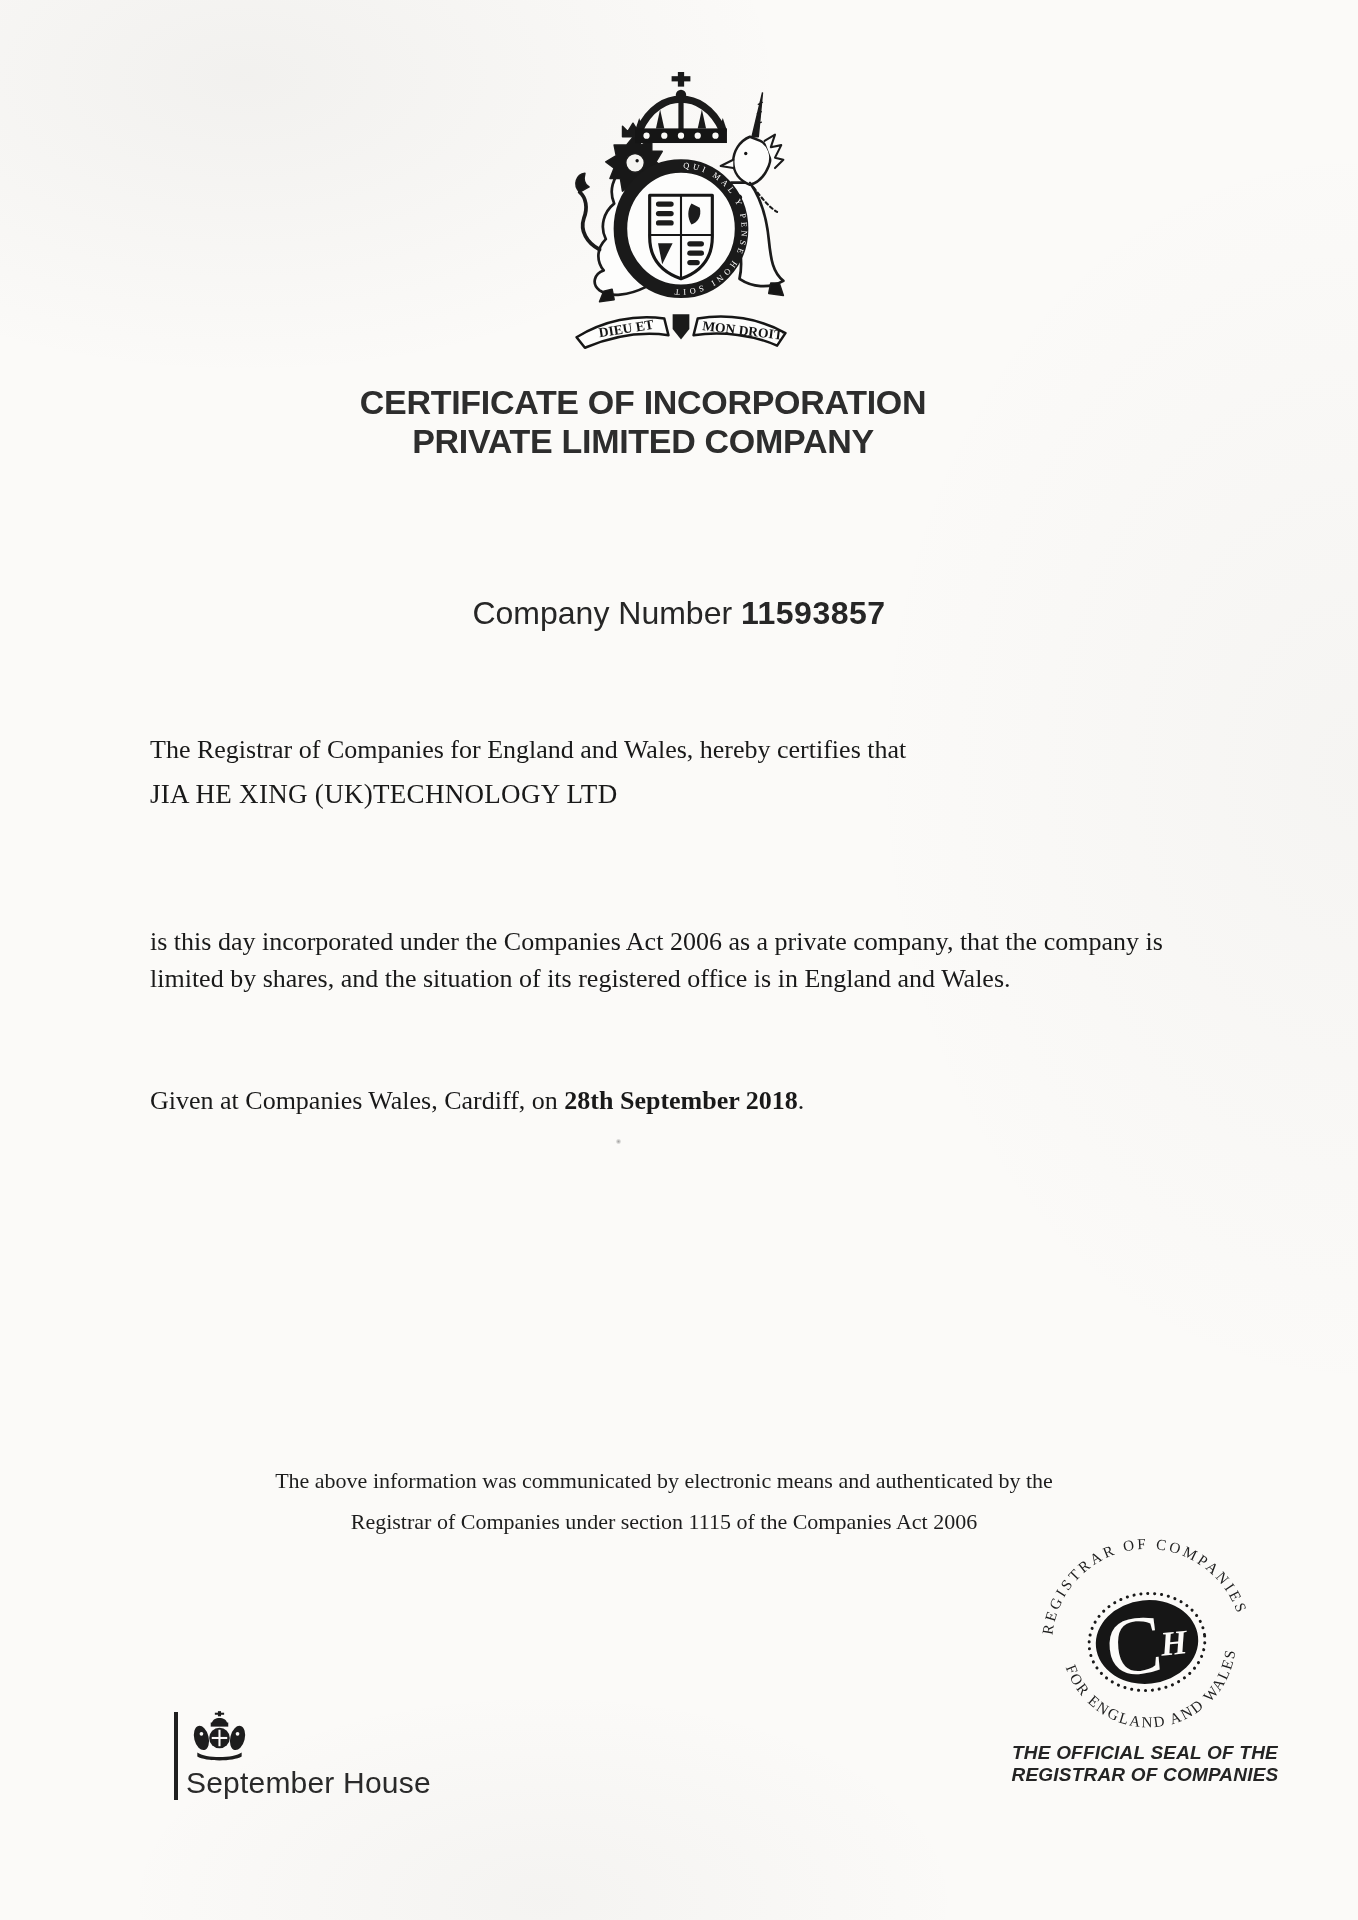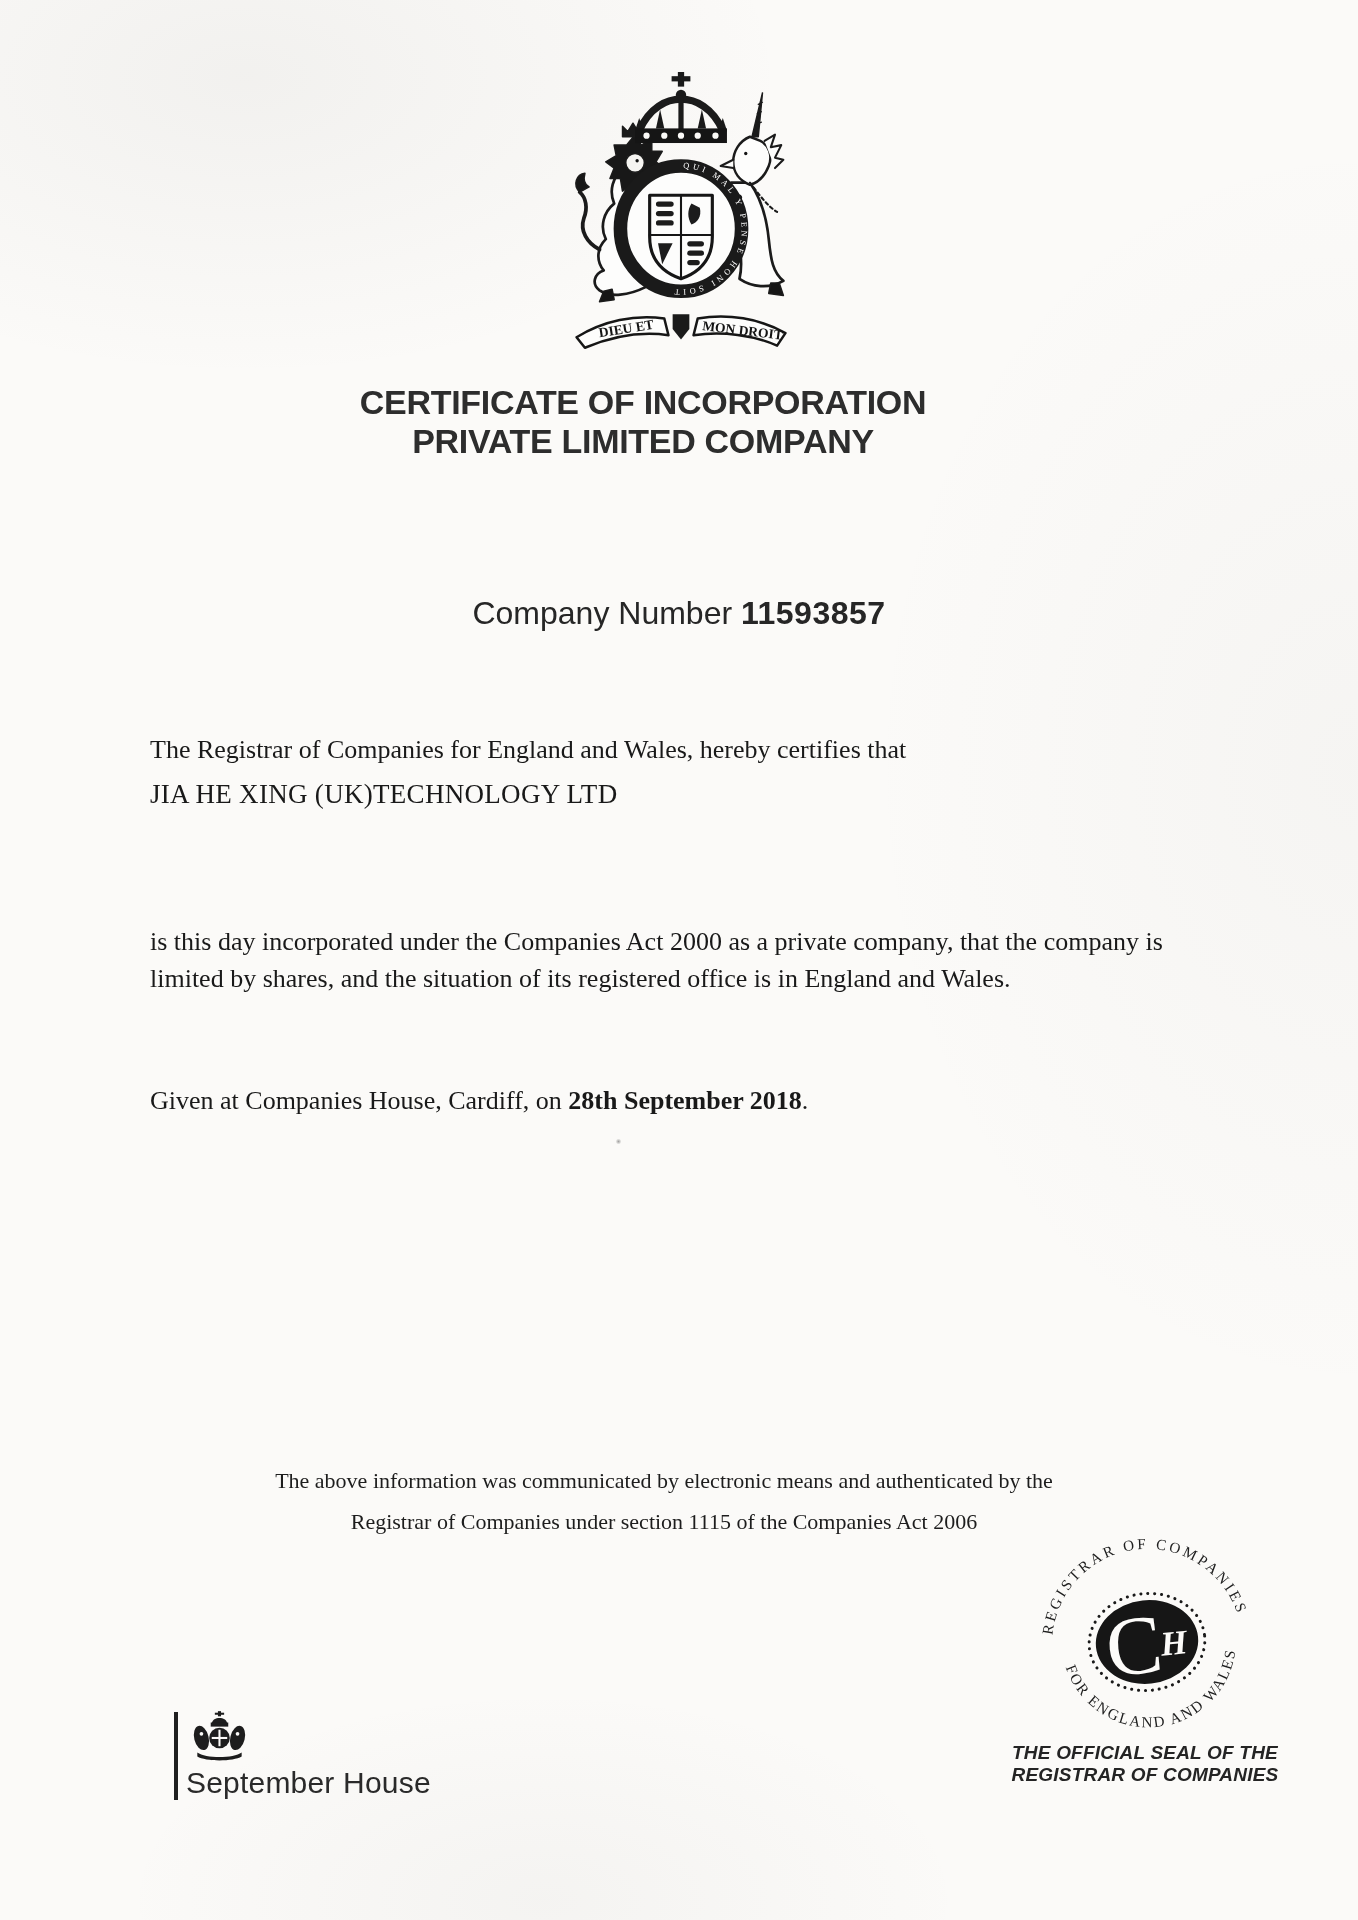--- a/index.html
+++ b/index.html
@@ -190,24 +190,24 @@
   </div>
 
   <div class="company-number-line">
     <span>Company Number </span><span class="num">11593857</span>
   </div>
 
   <div class="body-line certifies-line">The Registrar of Companies for England and Wales, hereby certifies that</div>
 
   <div class="body-line company-name">JIA HE XING (UK)TECHNOLOGY LTD</div>
 
-  <div class="incorporation-paragraph">is this day incorporated under the Companies Act 2000 as a private company, that the company is limited by shares, and the situation of its registered office is in England and Wales.</div>
+  <div class="incorporation-paragraph">is this day incorporated under the Companies Act 2006 as a private company, that the company is limited by shares, and the situation of its registered office is in England and Wales.</div>
 
   <div class="body-line given-line">
-    <span>Given at Companies House, Cardiff, on </span><span class="date">28th September 2018</span><span>.</span>
+    <span>Given at Companies Wales, Cardiff, on </span><span class="date">28th September 2018</span><span>.</span>
   </div>
 
   <div class="speck"></div>
 
   <div class="footer-notice">
     <div>The above information was communicated by electronic means and authenticated by the</div>
     <div>Registrar of Companies under section 1115 of the Companies Act 2006</div>
   </div>
 
   <div class="seal-wrap">

